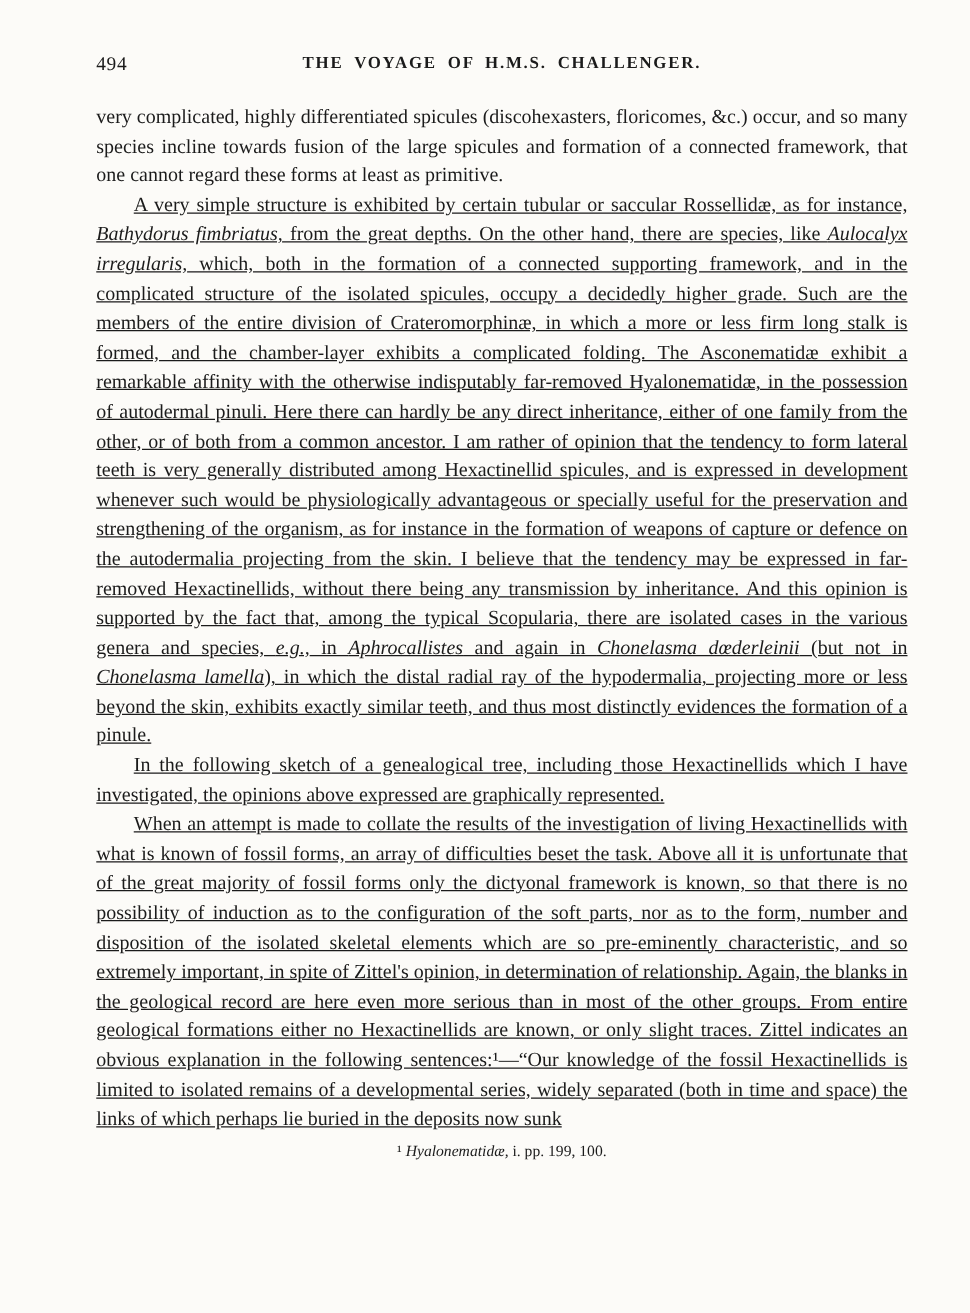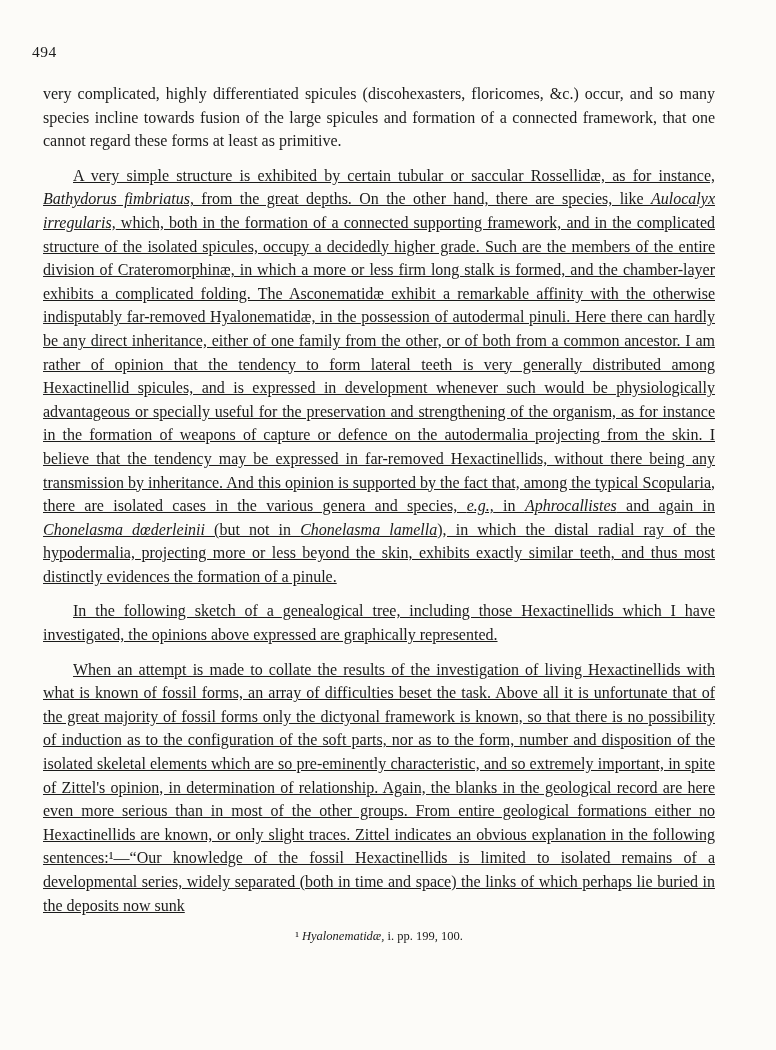--- a/index.html
+++ b/index.html
@@ -8,21 +8,21 @@
     height: 1050px;
     background: #fcfbf8;
     font-family: "Liberation Serif", "DejaVu Serif", serif;
     color: #1b1b1b;
     overflow: hidden;
   }
   .page {
     box-sizing: border-box;
     width: 776px;
     height: 1050px;
-    padding: 42px 50px 0 32px;
+    padding: 42px 50px 0 77px;
   }
   .page-header {
     position: relative;
     height: 20px;
     margin-bottom: 20px;
   }
   .page-number {
     position: absolute;
     left: 0;
     top: 1px;
@@ -35,36 +35,37 @@
     font-size: 13.5px;
     font-weight: bold;
     letter-spacing: 1.4px;
     word-spacing: 4px;
   }
   .page-body {
     text-align: justify;
     font-size: 16px;
     line-height: 23.6px;
   }
-  .para { margin: 11px; }
+  .para { margin: 0; }
   .para.indent { text-indent: 30px; text-decoration: underline; }
   .page-body i { font-style: italic; }
   .footnote {
     text-align: center;
     font-size: 12.5px;
     line-height: 16px;
     margin-top: 5px;
   }
 </style>
 </head>
 <body>
 
 <div class="page">
   <header class="page-header">
     <span class="page-number">494</span>
+    <span class="running-title">THE VOYAGE OF H.M.S. CHALLENGER.</span>
   </header>
   <main class="page-body">
       <p class="para"><span>very complicated, highly differentiated spicules (discohexasters, floricomes, &amp;c.) occur, and so many species incline towards fusion of the large spicules and formation of a connected framework, that one cannot regard these forms at least as primitive.</span></p>
       <p class="para indent"><span>A very simple structure is exhibited by certain tubular or saccular Rossellidæ, as for instance, </span><i>Bathydorus fimbriatus,</i><span> from the great depths. On the other hand, there are species, like </span><i>Aulocalyx irregularis,</i><span> which, both in the formation of a connected supporting framework, and in the complicated structure of the isolated spicules, occupy a decidedly higher grade. Such are the members of the entire division of Crateromorphinæ, in which a more or less firm long stalk is formed, and the chamber-layer exhibits a complicated folding. The Asconematidæ exhibit a remarkable affinity with the otherwise indisputably far-removed Hyalonematidæ, in the possession of autodermal pinuli. Here there can hardly be any direct inheritance, either of one family from the other, or of both from a common ancestor. I am rather of opinion that the tendency to form lateral teeth is very generally distributed among Hexactinellid spicules, and is expressed in development whenever such would be physiologically advantageous or specially useful for the preservation and strengthening of the organism, as for instance in the formation of weapons of capture or defence on the autodermalia projecting from the skin. I believe that the tendency may be expressed in far-removed Hexactinellids, without there being any transmission by inheritance. And this opinion is supported by the fact that, among the typical Scopularia, there are isolated cases in the various genera and species, </span><i>e.g.,</i><span> in </span><i>Aphrocallistes</i><span> and again in </span><i>Chonelasma dœderleinii</i><span> (but not in </span><i>Chonelasma lamella</i><span>), in which the distal radial ray of the hypodermalia, projecting more or less beyond the skin, exhibits exactly similar teeth, and thus most distinctly evidences the formation of a pinule.</span></p>
       <p class="para indent"><span>In the following sketch of a genealogical tree, including those Hexactinellids which I have investigated, the opinions above expressed are graphically represented.</span></p>
       <p class="para indent"><span>When an attempt is made to collate the results of the investigation of living Hexactinellids with what is known of fossil forms, an array of difficulties beset the task. Above all it is unfortunate that of the great majority of fossil forms only the dictyonal framework is known, so that there is no possibility of induction as to the configuration of the soft parts, nor as to the form, number and disposition of the isolated skeletal elements which are so pre-eminently characteristic, and so extremely important, in spite of Zittel's opinion, in determination of relationship. Again, the blanks in the geological record are here even more serious than in most of the other groups. From entire geological formations either no Hexactinellids are known, or only slight traces. Zittel indicates an obvious explanation in the following sentences:¹—“Our knowledge of the fossil Hexactinellids is limited to isolated remains of a developmental series, widely separated (both in time and space) the links of which perhaps lie buried in the deposits now sunk</span></p>
     </main>
   <footer class="footnote"><span>¹ </span><i>Hyalonematidæ,</i><span> i. pp. 199, 100.</span></footer>
 </div>
 

